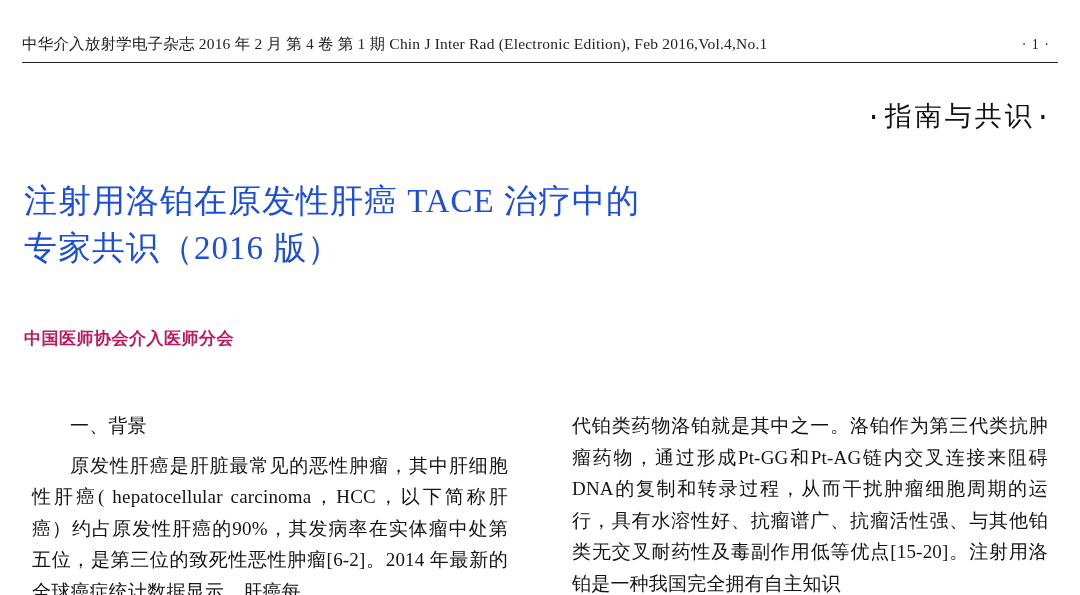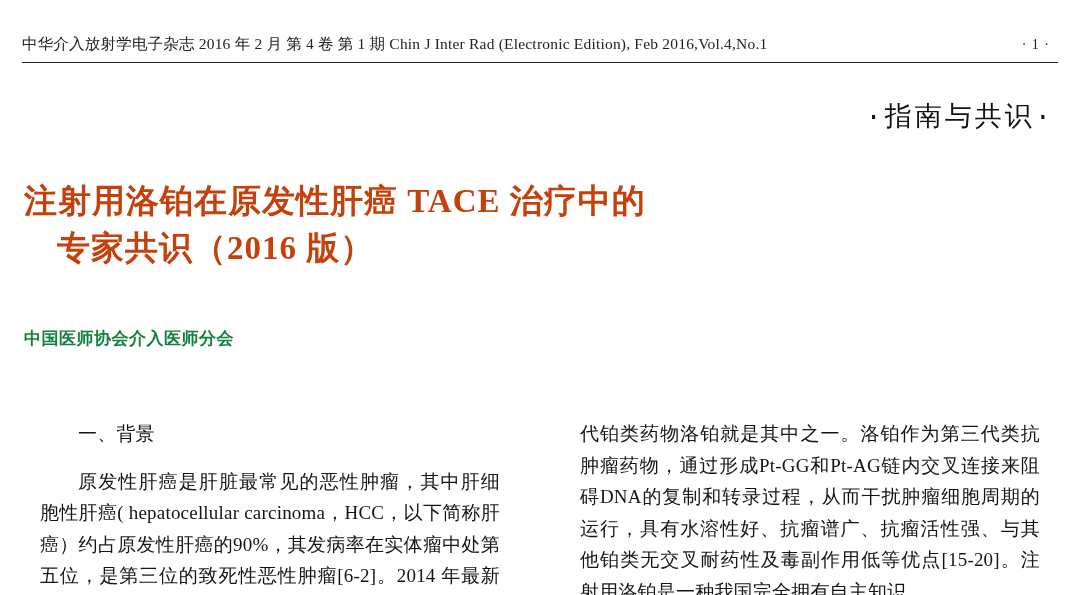--- a/index.html
+++ b/index.html
@@ -68,37 +68,35 @@
 
   
   .title {
     position: absolute;
     left: 24px;
     top: 178px;
     width: 900px;
     font-family: "Liberation Serif", serif;
     font-size: 33px;
     line-height: 47px;
-    color: #c2410c;
+    color: #1d4ed8;
     letter-spacing: 1px;
-    font-weight: bold;
   }
   .title .line2 {
     display: block;
-    margin-left: 33px;
   }
 
   
   .org {
     position: absolute;
     left: 24px;
     top: 327px;
     font-size: 17px;
     letter-spacing: 0.5px;
-    color: #15803d;
+    color: #be185d;
     font-weight: bold;
     font-family: "Liberation Sans", sans-serif;
   }
 
   
   .columns {
     position: absolute;
     left: 24px;
     top: 402px;
     width: 1032px;
@@ -108,21 +106,21 @@
   }
   .col {
     width: 492px;
     font-size: 19px;
     line-height: 31.5px;
     letter-spacing: 0.2px;
     text-align: justify;
     color: #141414;
   }
   .col p {
-    margin: 16px;
+    margin: 8px;
   }
   .section-head {
     margin-bottom: 2px;
     text-indent: 2em;
   }
   .indent {
     text-indent: 2em;
   }
 </style>
 </head>

